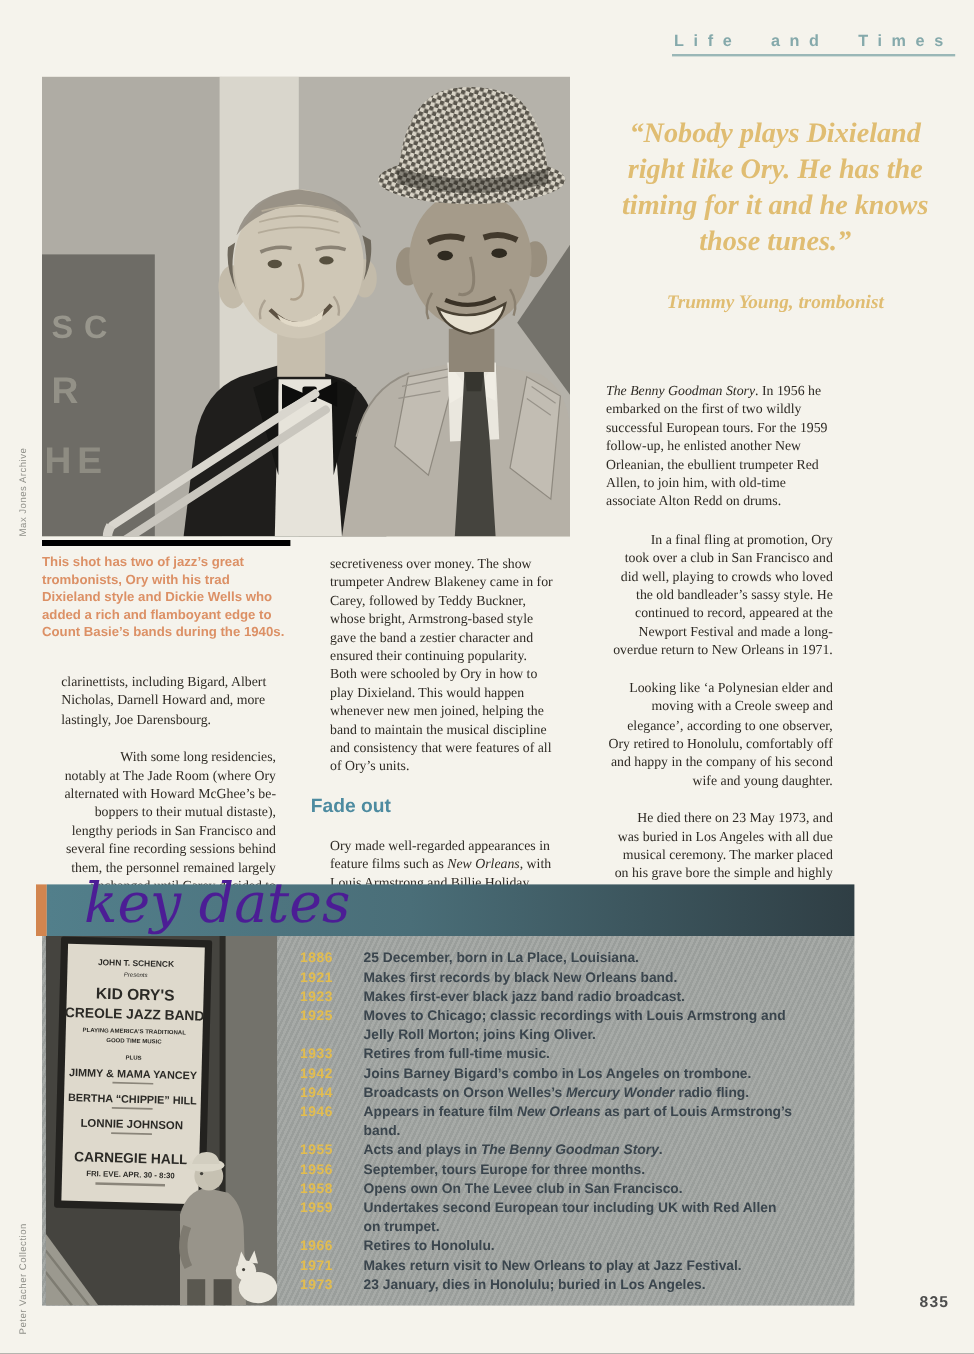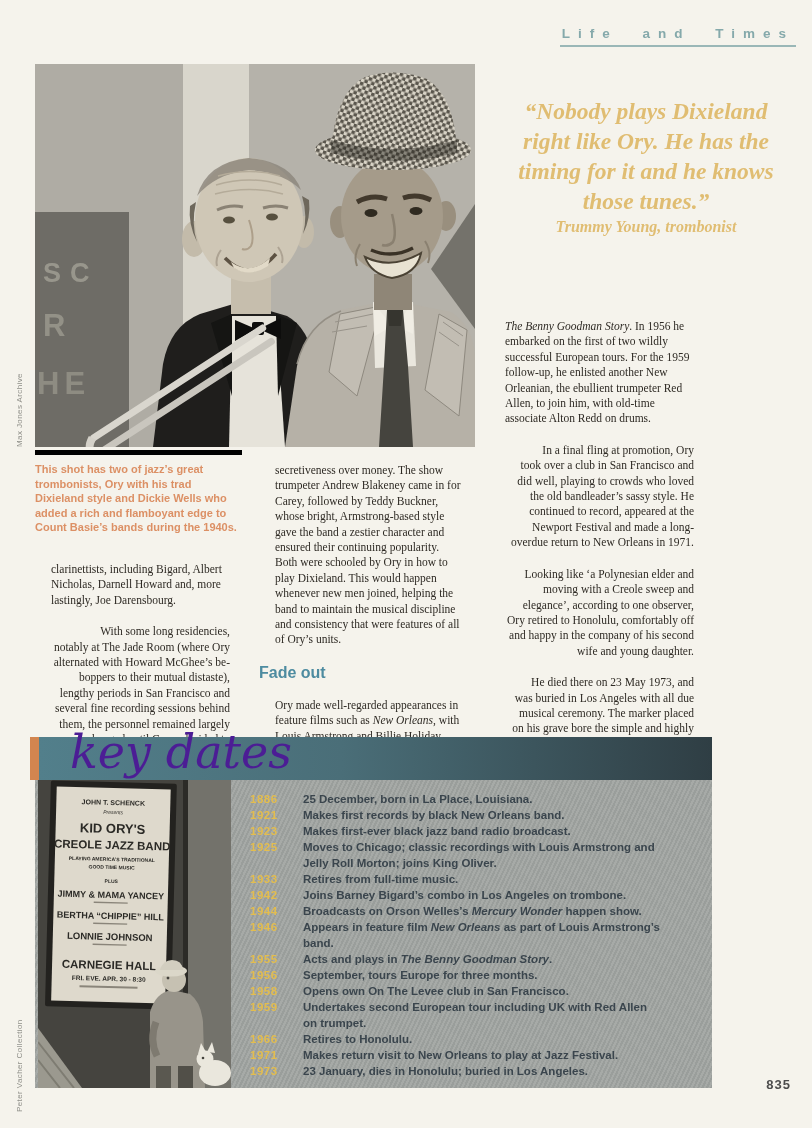--- a/index.html
+++ b/index.html
@@ -14,21 +14,21 @@
     background:#bcb8b0;}
   
   .credit{position:absolute;font:8px "Liberation Sans",sans-serif;color:#8f8f89;
     letter-spacing:.4px;transform-origin:0 0;transform:rotate(-90deg);white-space:nowrap;}
   #credit-top{left:15px;top:447px;}
   #credit-bottom{left:15px;top:1112px;}
   
   .quote{position:absolute;left:510px;top:96px;width:272px;text-align:center;
     color:#e0bd72;font-family:"Liberation Serif",serif;font-style:italic;font-weight:bold;}
   .quote-text{font-size:23.5px;line-height:30px;}
-  .quote-attr{margin-top:2px;font-size:16px;}
+  .quote-attr{margin-top:28px;font-size:16px;}
   
   .caption{position:absolute;left:35px;top:450px;width:207px;border-top:5px solid #000000;
     padding-top:7px;font-weight:bold;font-size:11px;line-height:14.5px;color:#dc9065;}
   
   .col{position:absolute;font-family:"Liberation Serif",serif;font-size:11.5px;
     line-height:15.4px;color:#2e2a24;}
   .col p{margin:16px;}
   .col p.indent{text-indent:14px;text-align:right;}
   #col-left{left:35px;top:546px;width:211px;}
   #col-mid{left:259px;top:447px;width:218px;}
@@ -251,21 +251,21 @@
         <div class="kd-row">
           <span class="kd-year">1933</span>
           <span class="kd-text"><span>Retires from full-time music.</span></span>
         </div>
         <div class="kd-row">
           <span class="kd-year">1942</span>
           <span class="kd-text"><span>Joins Barney Bigard’s combo in Los Angeles on trombone.</span></span>
         </div>
         <div class="kd-row">
           <span class="kd-year">1944</span>
-          <span class="kd-text"><span>Broadcasts on Orson Welles’s </span><i>Mercury Wonder</i><span> happen show.</span></span>
+          <span class="kd-text"><span>Broadcasts on Orson Welles’s </span><i>Mercury Wonder</i><span> radio fling.</span></span>
         </div>
         <div class="kd-row">
           <span class="kd-year">1946</span>
           <span class="kd-text"><span>Appears in feature film </span><i>New Orleans</i><span> as part of Louis Armstrong’s band.</span></span>
         </div>
         <div class="kd-row">
           <span class="kd-year">1955</span>
           <span class="kd-text"><span>Acts and plays in </span><i>The Benny Goodman Story</i><span>.</span></span>
         </div>
         <div class="kd-row">

